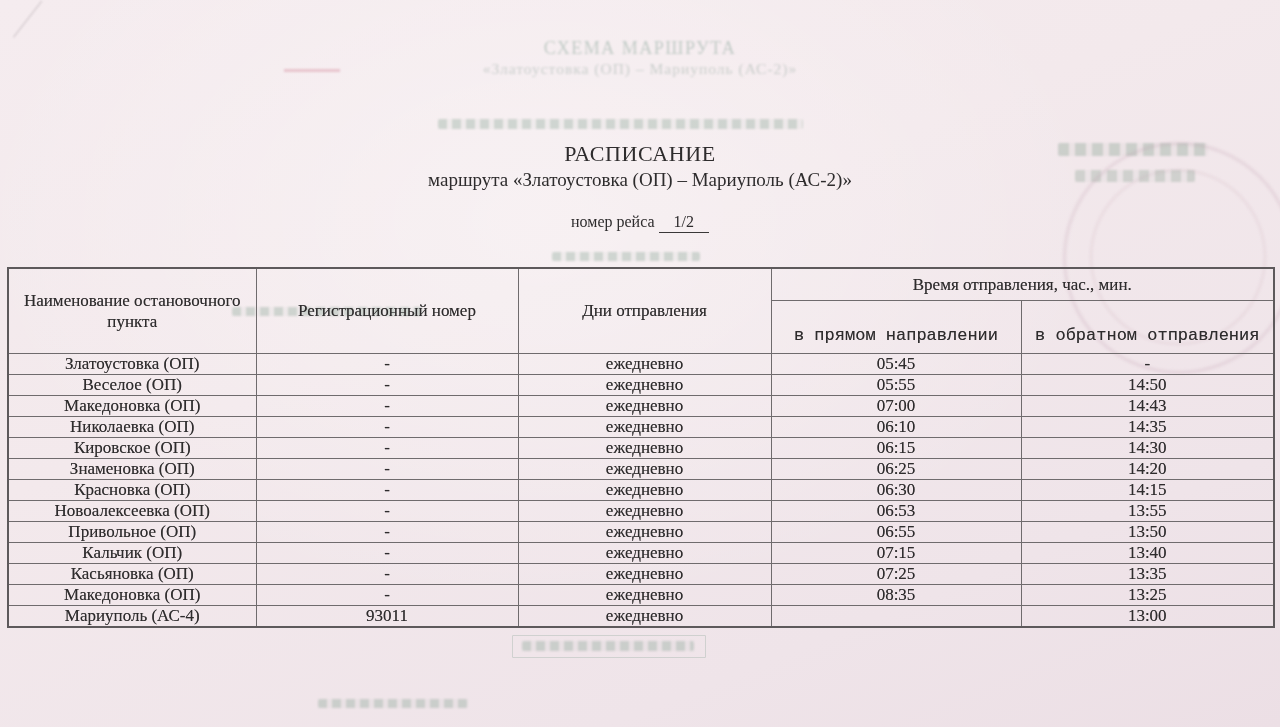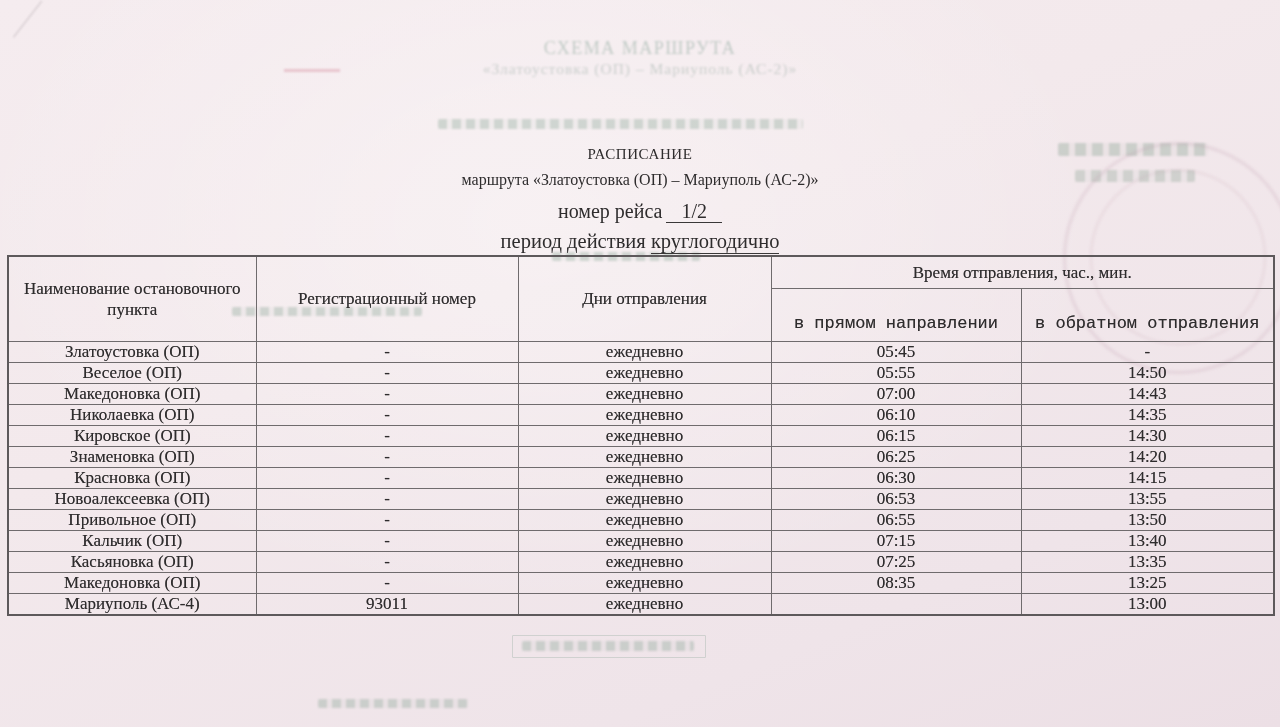--- a/index.html
+++ b/index.html
@@ -45,33 +45,33 @@
     left:512px;top:635px;width:192px;height:21px;
     border:1px solid rgba(125,158,140,0.28);filter:blur(0.6px);border-radius:1px;
   }
   .stamp{border-radius:50%;filter:blur(1.5px);}
   .stamp-outer{left:1063px;top:142px;width:226px;height:226px;border:3px solid rgba(186,152,168,0.22);}
   .stamp-inner{left:1090px;top:169px;width:172px;height:172px;border:2px solid rgba(186,152,168,0.18);}
   .speck{left:284px;top:69px;width:56px;height:3px;background:rgba(205,120,140,0.35);filter:blur(1px);}
 
   
   .doc-header{position:absolute;left:0;top:141px;width:100%;text-align:center;}
-  .doc-title{font-size:15px;letter-spacing:0.6px;line-height:26px;}
-  .doc-route{font-size:16px;line-height:26px;}
-  .doc-flight{font-size:20px;line-height:25px;margin-top:6px;}
+  .doc-title{font-size:22px;letter-spacing:0.6px;line-height:26px;}
+  .doc-route{font-size:19px;line-height:26px;}
+  .doc-flight{font-size:16px;line-height:25px;margin-top:16px;}
   .flight-num{
     display:inline-block;border-bottom:1.6px solid #3a3838;
     padding:0 15px;margin-left:4px;line-height:21px;
   }
   .doc-period{font-size:20.5px;line-height:25px;margin-top:5px;}
   .period-val{border-bottom:1.6px solid #3a3838;padding-bottom:1px;}
 
   
   table.schedule{
-    position:absolute;left:7px;top:255px;width:1266px;
+    position:absolute;left:7px;top:267px;width:1266px;
     border-collapse:collapse;table-layout:fixed;
     font-size:17px;
   }
   .schedule th,.schedule td{
     border:1px solid #6f6b6d;
     text-align:center;vertical-align:middle;
     padding:0;font-weight:normal;color:#2e2c2d;
     text-shadow:0 0 0.5px rgba(46,44,45,0.55);
     overflow:hidden;white-space:nowrap;
   }
@@ -100,24 +100,20 @@
   <div class="ghost stamp stamp-inner"></div>
   <div class="ghost ghost-box"></div>
   <div class="ghost ghost-bar gb6"></div>
   <div class="ghost ghost-bar gb7"></div>
 
   <div class="doc-header">
     <div class="doc-title">РАСПИСАНИЕ</div>
     <div class="doc-route">маршрута «Златоустовка (ОП) – Мариуполь (АС-2)»</div>
     <div class="doc-flight">
       <span>номер рейса</span><span class="flight-num">1/2</span>
-    </div>
-    <div class="doc-period">
-      <span>период действия</span>
-      <span class="period-val">круглогодично</span>
     </div>
   </div>
 
   <table class="schedule">
     <colgroup>
       <col style="width:248px">
         <col style="width:262px">
         <col style="width:253px">
         <col style="width:250px">
         <col style="width:253px">

